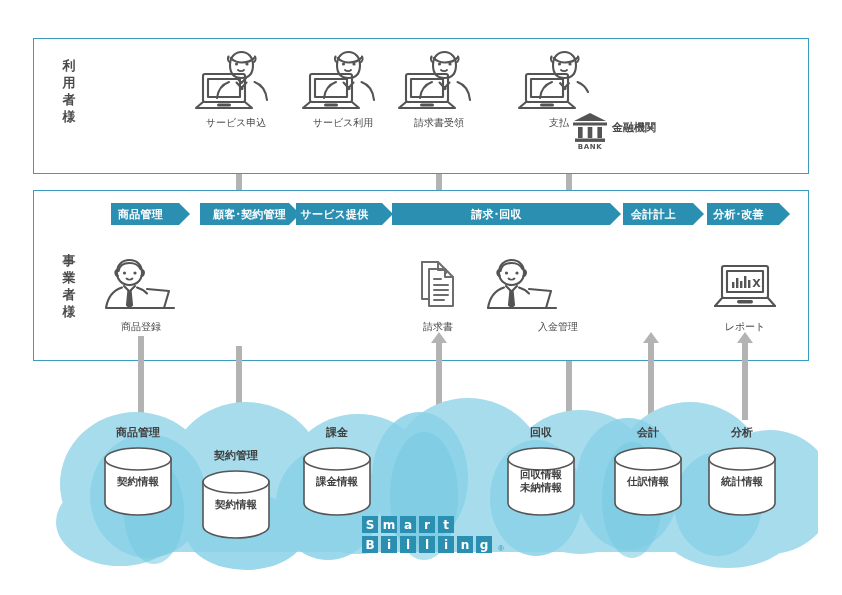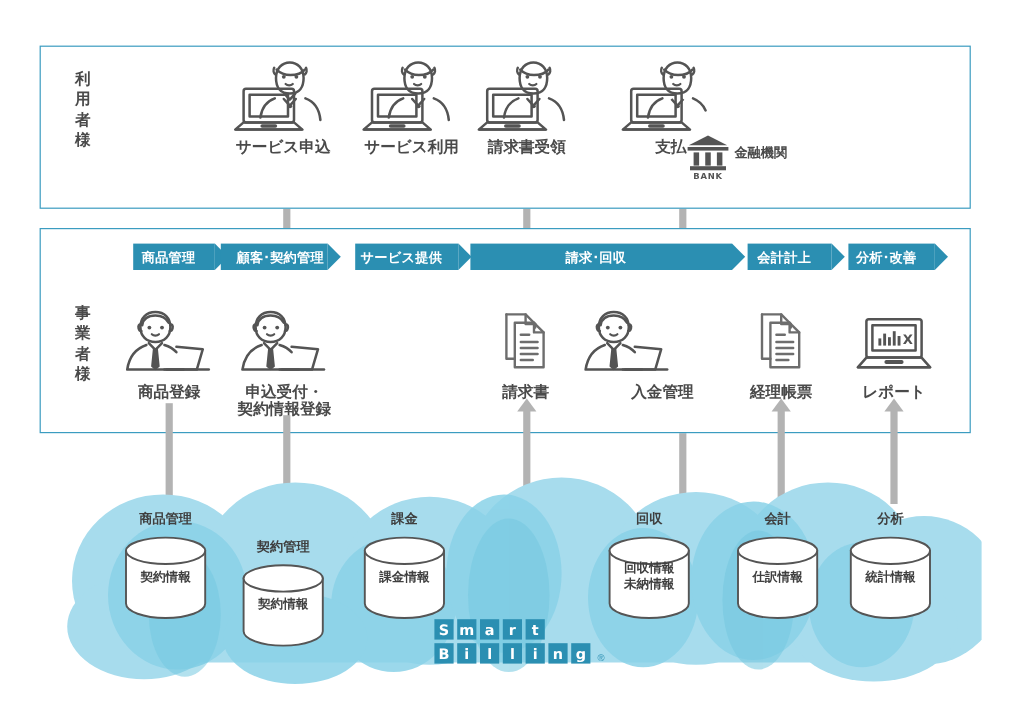--- a/index.html
+++ b/index.html
@@ -13,21 +13,21 @@
   
   .panel{position:absolute;border:1px solid #3b9cc0;background:#fff;box-sizing:border-box;}
   #panel-user{left:33px;top:38px;width:776px;height:136px;}
   #panel-biz{left:33px;top:190px;width:776px;height:171px;}
 
   .side-label{position:absolute;width:26px;text-align:center;
      font-size:13px;font-weight:bold;color:#4a4a4a;line-height:17px;letter-spacing:0px;}
 
   
   .col{position:absolute;width:110px;text-align:center;}
-  .col .cap{font-size:13px;font-weight:bold;color:#4a4a4a;line-height:14px;margin-top:2px;}
+  .col .cap{font-size:10px;font-weight:normal;color:#4a4a4a;line-height:14px;margin-top:2px;}
   .icon-wrap{height:62px;display:flex;align-items:flex-end;justify-content:center;}
 
   
   .chev{position:absolute;height:22px;background:#2b8fb2;color:#fff;
         display:flex;align-items:center;justify-content:center;
         font-size:11px;font-weight:bold;letter-spacing:0.2px;box-sizing:border-box;}
   .chev .lbl{padding-right:9px;white-space:nowrap;}
   .chev::after{content:"";position:absolute;right:-11px;top:0;width:0;height:0;
       border-top:11px solid transparent;border-bottom:11px solid transparent;
       border-left:11px solid #2b8fb2;}
@@ -202,21 +202,21 @@
   <div class="panel" id="panel-biz"></div>
 
   <div class="side-label" style="left: 56px; top: 252px; white-space: pre;">事
 業
 者
 様</div>
 
   <div class="chev" style="left:111px;top:203px;width:68px;">
     <span class="lbl">商品管理</span>
   </div>
-  <div class="chev" style="left:184px;top:203px;width:89px;padding-left:19px;">
+  <div class="chev" style="left:200px;top:203px;width:89px;padding-left:19px;">
     <span class="lbl">顧客･契約管理</span>
   </div>
   <div class="chev" style="left:296px;top:203px;width:86px;">
     <span class="lbl">サービス提供</span>
   </div>
   <div class="chev" style="left:392px;top:203px;width:218px;">
     <span class="lbl">請求･回収</span>
   </div>
   <div class="chev" style="left:623px;top:203px;width:70px;">
     <span class="lbl">会計計上</span>
@@ -240,42 +240,20 @@
         </g>
         <circle cx="33.5" cy="17" r="1.6" fill="#545454"></circle>
         <circle cx="44" cy="17" r="1.6" fill="#545454"></circle>
         <path d="M35.5 22.5c1.6 1.5 4.4 1.5 6 0" fill="none" stroke="#545454" stroke-width="1.8" stroke-linecap="round"></path>
         <path d="M36.5 33.5l2 2.5 2-2.5 1.6 16-3.6 3-3.6-3z" fill="#545454"></path>
       </svg>
     </div>
     <div class="cap">商品登録</div>
   </div>
 
-  <div class="col" style="left:182px;top:256px;">
-    <div class="icon-wrap">
-      <svg width="100" height="62" viewBox="0 0 100 62">
-        <g fill="none" stroke="#545454" stroke-width="2.1" stroke-linecap="round" stroke-linejoin="round">
-          <path d="M26 16.5C26 9 31 4 38.5 4S51 9 51 16.5 46 29 38.5 29 26 24 26 16.5z"></path>
-          <path d="M27.5 15c1-6 5-8 11-8 5 0 9 2 11 6"></path>
-          <path d="M26.5 14.5c-1.5-.5-2.5 1-2 3 .4 1.6 1.3 2.4 2.3 2.4M50.8 14.5c1.5-.5 2.5 1 2 3-.4 1.6-1.3 2.4-2.3 2.4"></path>
-          <path d="M31 31.5C22 34.5 16.5 42 15 52h47"></path>
-          <path d="M46 31.5c4 1.2 7.5 3.2 10 6"></path>
-          <path d="M33 30l5.5 5.5L44 30"></path>
-          <path d="M56 33l22 2-5 17H48"></path>
-          <path d="M46 52h37"></path>
-        </g>
-        <circle cx="33.5" cy="17" r="1.6" fill="#545454"></circle>
-        <circle cx="44" cy="17" r="1.6" fill="#545454"></circle>
-        <path d="M35.5 22.5c1.6 1.5 4.4 1.5 6 0" fill="none" stroke="#545454" stroke-width="1.8" stroke-linecap="round"></path>
-        <path d="M36.5 33.5l2 2.5 2-2.5 1.6 16-3.6 3-3.6-3z" fill="#545454"></path>
-      </svg>
-    </div>
-    <div class="cap">申込受付・</div>
-    <div class="cap" style="margin-top:0;">契約情報登録</div>
-  </div>
 
   <div class="col" style="left:383px;top:256px;">
     <div class="icon-wrap">
       <svg width="60" height="62" viewBox="0 0 60 62">
         <g fill="none" stroke="#6d6d6d" stroke-width="2" stroke-linejoin="round" stroke-linecap="round">
           <path d="M21 13h16l8 8v29H21z"></path>
           <path d="M37 13v8h8"></path>
           <path d="M14 6h16l8 8v3"></path>
           <path d="M14 6v37h7"></path>
           <path d="M30 6v8h8"></path>
@@ -302,36 +280,20 @@
         </g>
         <circle cx="33.5" cy="17" r="1.6" fill="#545454"></circle>
         <circle cx="44" cy="17" r="1.6" fill="#545454"></circle>
         <path d="M35.5 22.5c1.6 1.5 4.4 1.5 6 0" fill="none" stroke="#545454" stroke-width="1.8" stroke-linecap="round"></path>
         <path d="M36.5 33.5l2 2.5 2-2.5 1.6 16-3.6 3-3.6-3z" fill="#545454"></path>
       </svg>
     </div>
     <div class="cap">入金管理</div>
   </div>
 
-  <div class="col" style="left:596px;top:256px;">
-    <div class="icon-wrap">
-      <svg width="60" height="62" viewBox="0 0 60 62">
-        <g fill="none" stroke="#6d6d6d" stroke-width="2" stroke-linejoin="round" stroke-linecap="round">
-          <path d="M21 13h16l8 8v29H21z"></path>
-          <path d="M37 13v8h8"></path>
-          <path d="M14 6h16l8 8v3"></path>
-          <path d="M14 6v37h7"></path>
-          <path d="M30 6v8h8"></path>
-          <path d="M26 29h14M26 34h14M26 39h14M26 44h10"></path>
-          <path d="M26 23h7"></path>
-        </g>
-      </svg>
-    </div>
-    <div class="cap">経理帳票</div>
-  </div>
 
   <div class="col" style="left:690px;top:256px;">
     <div class="icon-wrap">
       <svg width="74" height="62" viewBox="0 0 74 62">
         <g fill="none" stroke="#545454" stroke-width="2.1" stroke-linejoin="round" stroke-linecap="round">
           <rect x="14" y="10" width="46" height="32" rx="2"></rect>
           <rect x="19" y="15" width="36" height="21"></rect>
           <path d="M7 50l7-8h46l7 8z"></path>
           <path d="M7 50h60"></path>
         </g>

